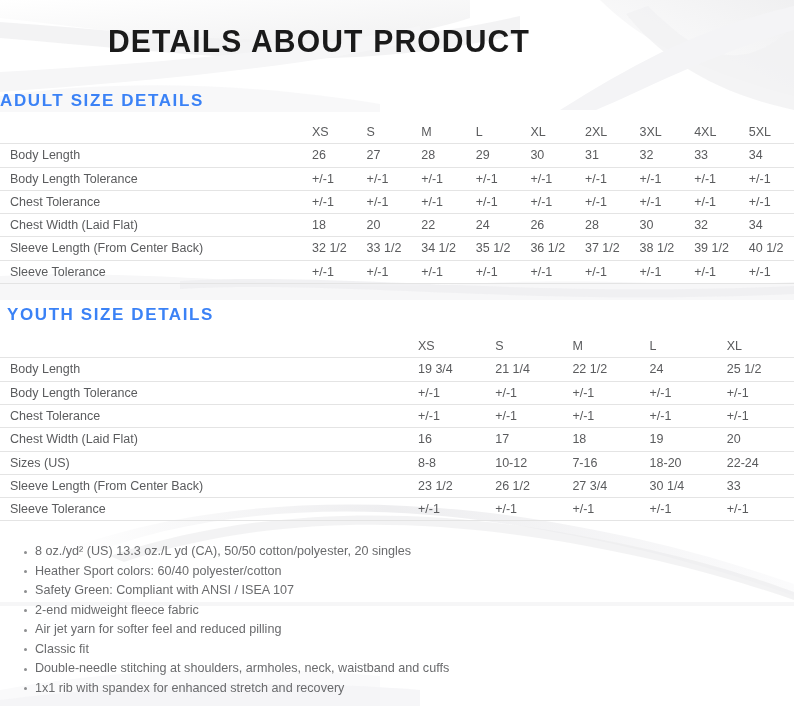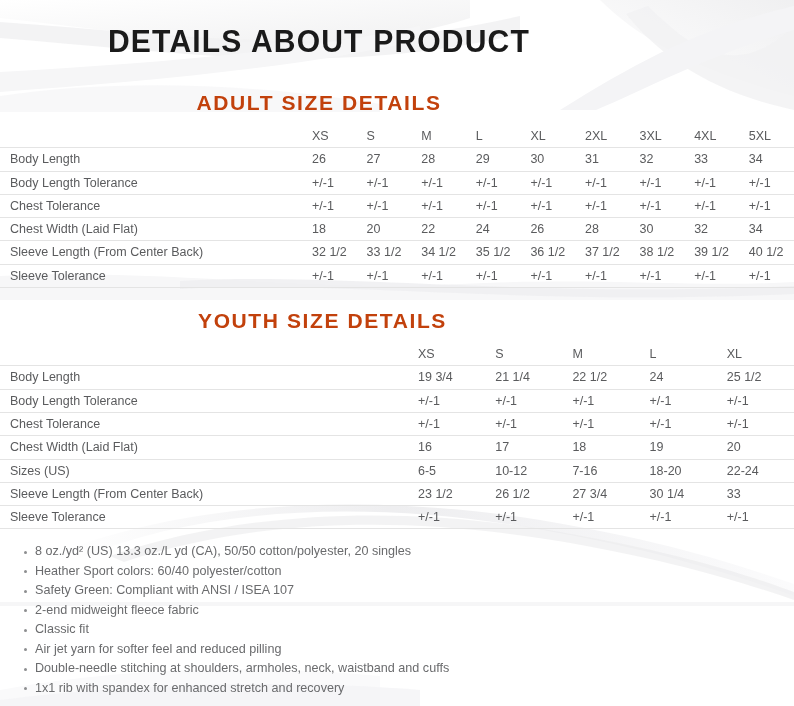--- a/index.html
+++ b/index.html
@@ -40,25 +40,24 @@
     text-align: center;
     font-size: 31px;
     font-weight: bold;
     letter-spacing: 1.2px;
     color: #1a1a1a;
     font-family: "Liberation Sans", sans-serif;
     transform: scaleX(0.97);
   }
   .section-title {
     margin: 0;
-    text-align: center;
-    font-size: 21px;
+    font-size: 17px;
     font-weight: bold;
     letter-spacing: 1.6px;
-    color: #c2410c;
+    color: #3b82f6;
   }
   #adult-title-wrap { padding-top: 31px; }
   #youth-title-wrap { padding-top: 21px; margin-left: 7px; }
 
   
   table.size-table {
     width: 794px;
     border-collapse: collapse;
     margin-top: 10px;
     table-layout: fixed;
@@ -306,21 +305,21 @@
       <tr>
         <td class="rowlabel">Chest Width (Laid Flat)</td>
         <td class="sizecol">16</td>
         <td class="sizecol">17</td>
         <td class="sizecol">18</td>
         <td class="sizecol">19</td>
         <td class="sizecol">20</td>
       </tr>
       <tr>
         <td class="rowlabel">Sizes (US)</td>
-        <td class="sizecol">6-5</td>
+        <td class="sizecol">8-8</td>
         <td class="sizecol">10-12</td>
         <td class="sizecol">7-16</td>
         <td class="sizecol">18-20</td>
         <td class="sizecol">22-24</td>
       </tr>
       <tr>
         <td class="rowlabel">Sleeve Length (From Center Back)</td>
         <td class="sizecol">23 1/2</td>
         <td class="sizecol">26 1/2</td>
         <td class="sizecol">27 3/4</td>
@@ -336,19 +335,19 @@
         <td class="sizecol">+/-1</td>
       </tr>
     </tbody>
   </table>
 
   <ul id="features">
     <li>8 oz./yd² (US) 13.3 oz./L yd (CA), 50/50 cotton/polyester, 20 singles</li>
     <li>Heather Sport colors: 60/40 polyester/cotton</li>
     <li>Safety Green: Compliant with ANSI / ISEA 107</li>
     <li>2-end midweight fleece fabric</li>
+    <li>Air jet yarn for softer feel and reduced pilling</li>
     <li>Classic fit</li>
-    <li>Air jet yarn for softer feel and reduced pilling</li>
     <li>Double-needle stitching at shoulders, armholes, neck, waistband and cuffs</li>
     <li>1x1 rib with spandex for enhanced stretch and recovery</li>
   </ul>
 
 </div>
 
 </body></html>

